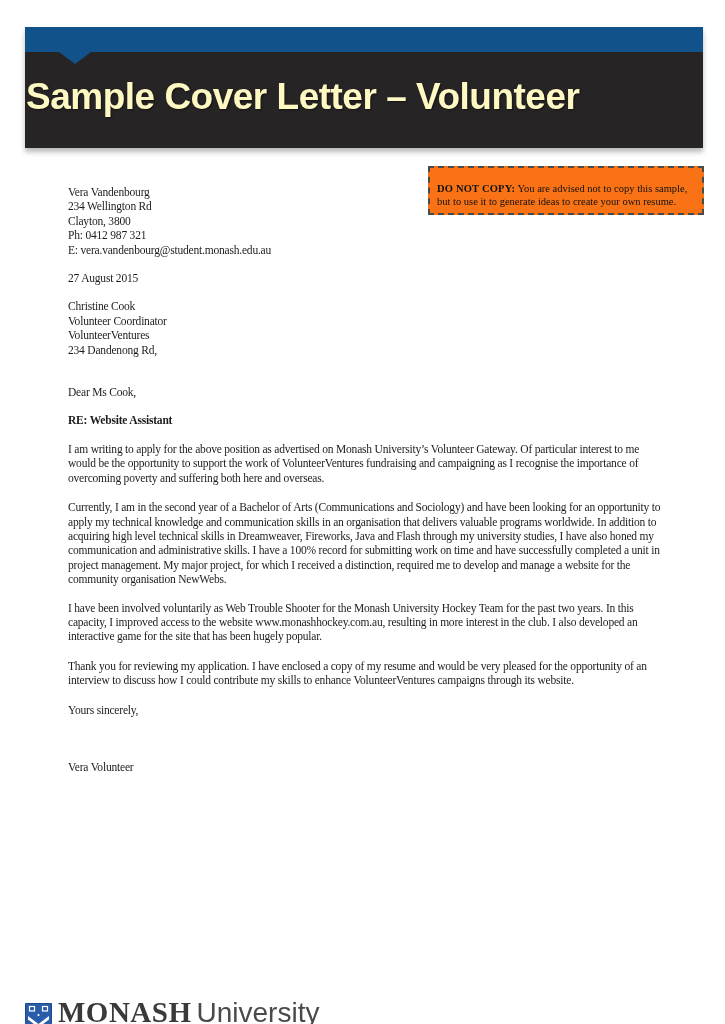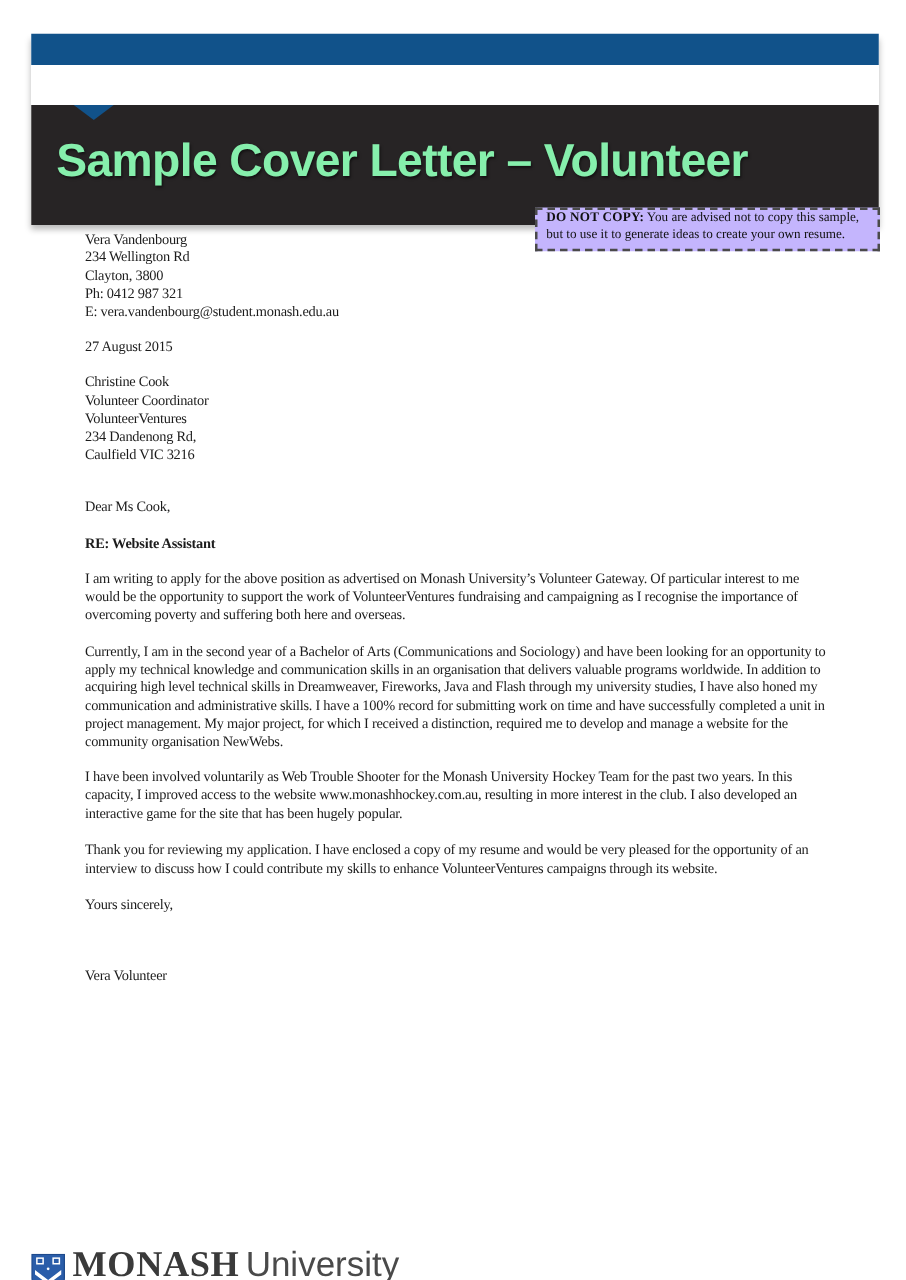--- a/index.html
+++ b/index.html
@@ -34,35 +34,34 @@
     width:0; height:0;
     border-left:16px solid transparent;
     border-right:16px solid transparent;
     border-top:12px solid #11528a;
   }
   .header-title{
     font-family:"Liberation Sans", sans-serif;
     font-weight:bold;
     font-size:37px;
     letter-spacing:-0.5px;
-    color:#86efac;
-    padding:24px 0 0 20px;
+    color:#fef9c3;
+    padding:24px 0 0 1px;
     white-space:nowrap;
     text-shadow:1px 1px 2px rgba(0,0,0,0.5);
-    margin-top:32px;
   }
 
   
   .notice-box{
     position:absolute;
     left:428px; top:166px;
     width:258px;
-    background:#c4b5fd;
+    background:#f97316;
     border:2px dashed #4a4a4a;
-    padding:0 7px 5px 7px;
+    padding:14px 7px 5px 7px;
     font-size:10.5px;
     line-height:13px;
     color:#111111;
   }
   .notice-box b{letter-spacing:0.2px;}
 
   
   .letter{
     position:absolute;
     left:68px; top:185px;
@@ -151,21 +150,20 @@
     <p class="addr-line">E: vera.vandenbourg@student.monash.edu.au</p>
   </div>
 
   <div class="block">27 August 2015</div>
 
   <div class="block block-recipient">
     <p class="addr-line">Christine Cook</p>
     <p class="addr-line">Volunteer Coordinator</p>
     <p class="addr-line">VolunteerVentures</p>
     <p class="addr-line">234 Dandenong Rd,</p>
-    <p class="addr-line">Caulfield VIC 3216</p>
   </div>
 
   <p>Dear Ms Cook,</p>
 
   <p class="subject">RE: Website Assistant</p>
 
   <p class="para">I am writing to apply for the above position as advertised on Monash University’s Volunteer Gateway.  Of particular interest to me would be the opportunity to support the work of VolunteerVentures fundraising and campaigning as I recognise the importance of overcoming poverty and suffering both here and overseas.</p>
   <p class="para para-2">Currently, I am in the second year of a Bachelor of Arts (Communications and Sociology) and have been looking for an opportunity to apply my technical knowledge and communication skills in an organisation that delivers valuable programs worldwide.  In addition to acquiring high level technical skills in Dreamweaver, Fireworks, Java and Flash through my university studies, I have also honed my communication and administrative skills. I have a 100% record for submitting work on time and have successfully completed a unit in project management. My major project, for which I received a distinction, required me to develop and manage a website for the community organisation NewWebs.</p>
   <p class="para">I have been involved voluntarily as Web Trouble Shooter for the Monash University Hockey Team for the past two years. In this capacity, I improved access to the website www.monashhockey.com.au, resulting in more interest in the club. I also developed an interactive game for the site that has been hugely popular.</p>
   <p class="para">Thank you for reviewing my application. I have enclosed a copy of my resume and would be very pleased for the opportunity of an interview to discuss how I could contribute my skills to enhance VolunteerVentures campaigns through its website.</p>

